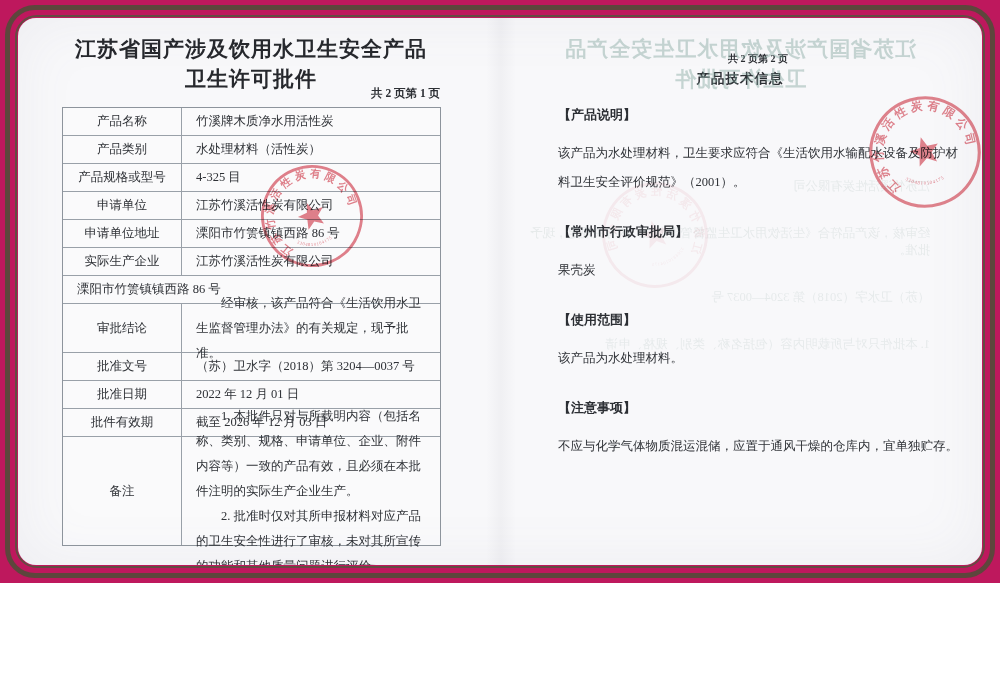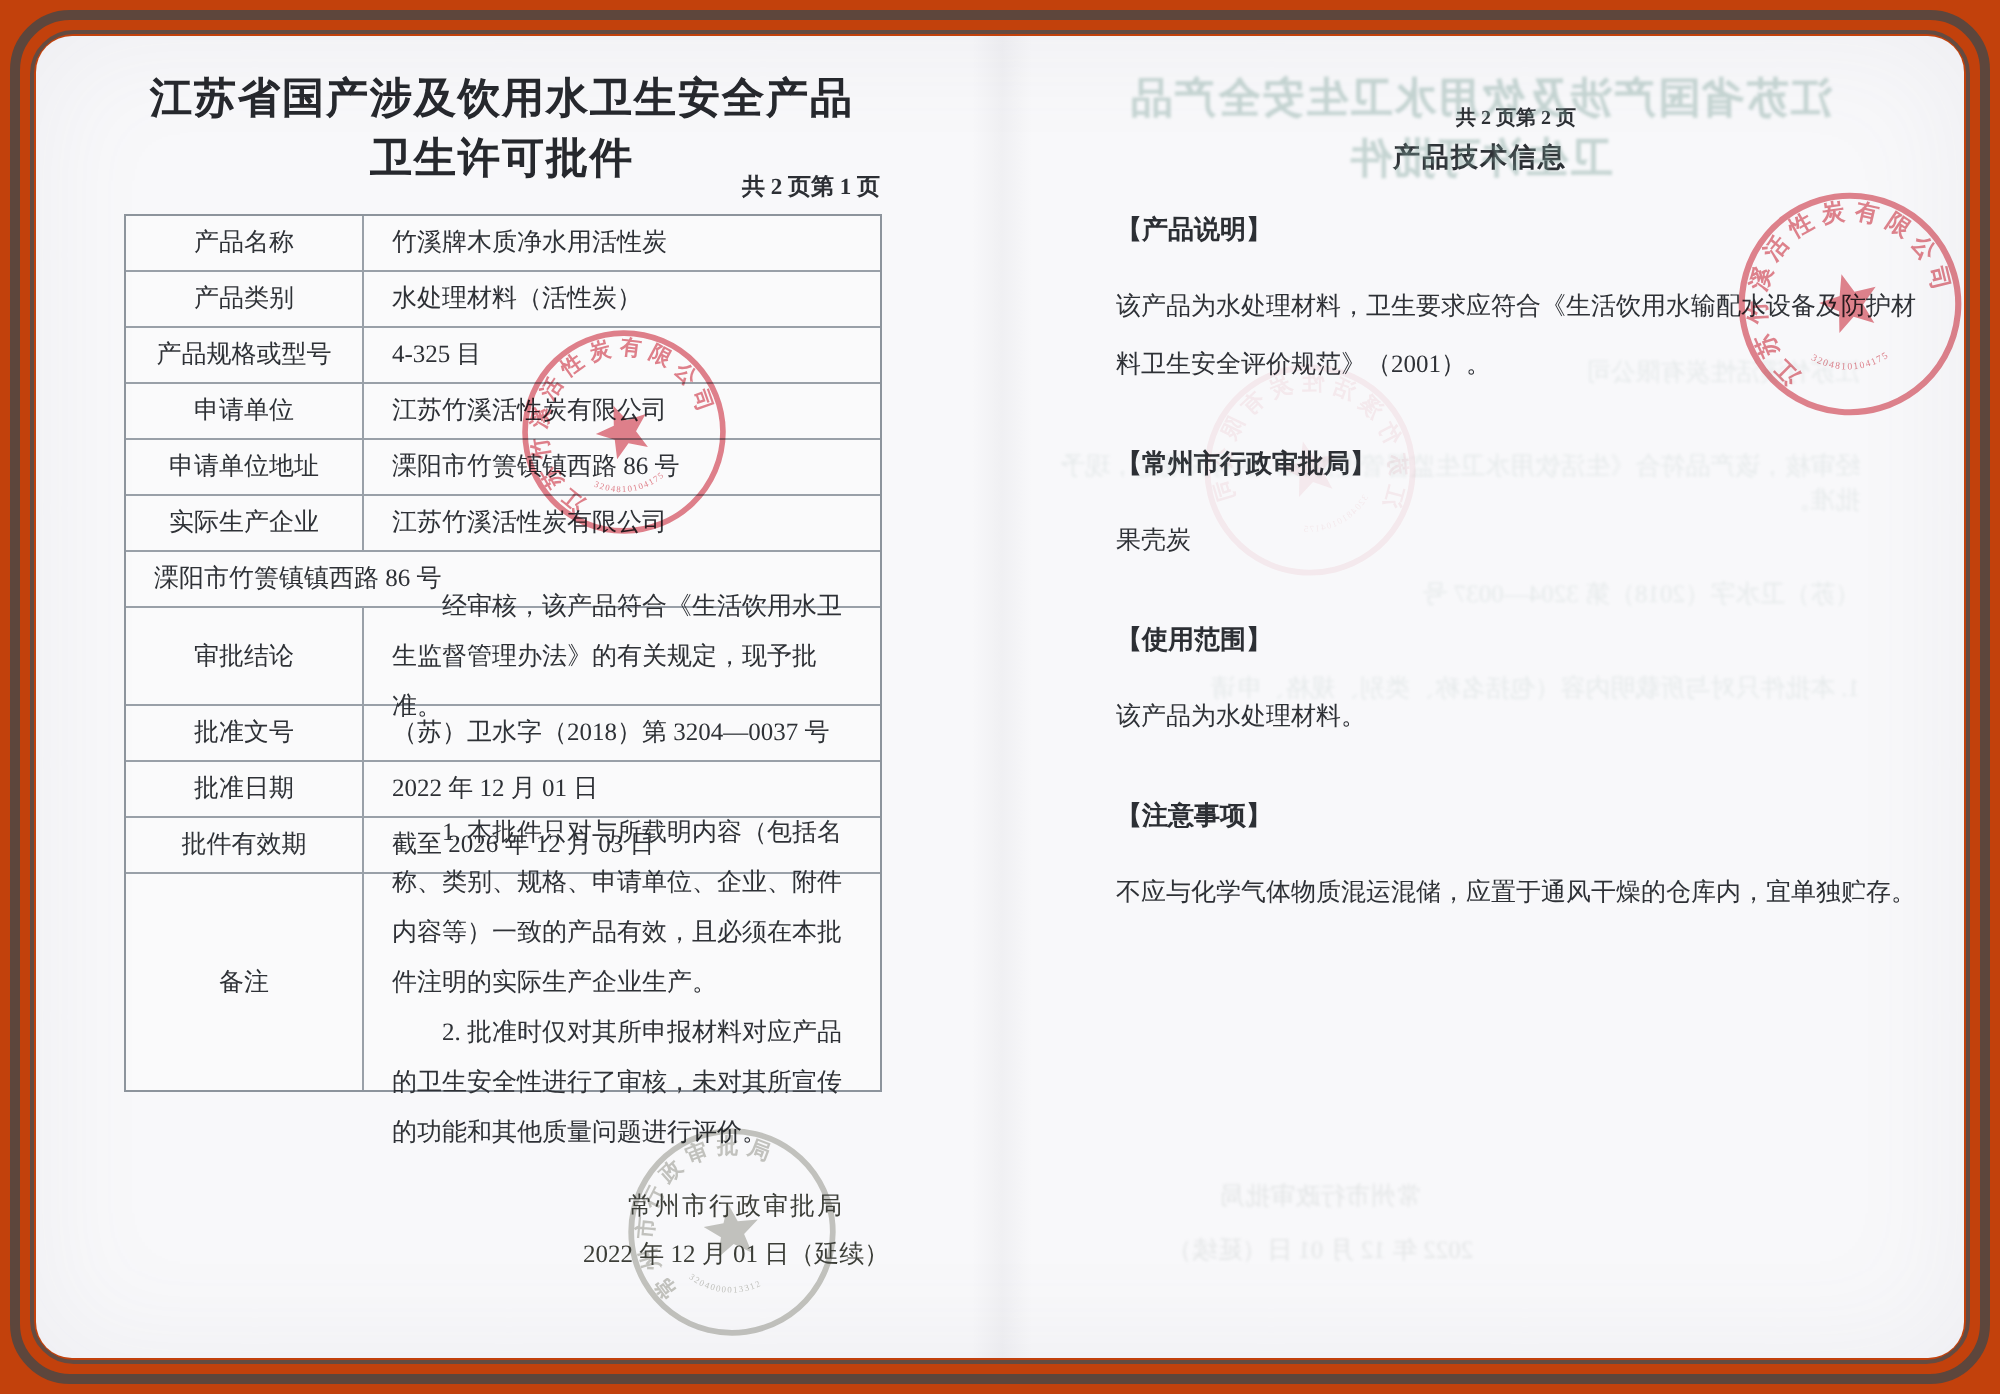--- a/index.html
+++ b/index.html
@@ -1,16 +1,16 @@
 <!DOCTYPE html>
 <html><head>
 <meta charset="utf-8">
 <style>
   html,body{margin:0;padding:0;background:#ffffff;}
-  .screen{position:relative;width:1000px;height:697px;background:#c2410c;overflow:hidden;
+  .screen{position:relative;width:1000px;height:583px;background:#be185d;overflow:hidden;
           font-family:"Liberation Serif","DejaVu Serif",serif;color:#34373d;}
   .frame-outer{position:absolute;inset:5px;border:5px solid #5d463c;border-radius:30px;pointer-events:none;z-index:30;}
   .frame-inner{position:absolute;inset:15px;border:2px solid #644b41;border-radius:22px;pointer-events:none;z-index:30;}
   .paper{position:absolute;inset:18px;border-radius:18px;background:#f8f8fa;overflow:hidden;
          box-shadow:inset 0 0 60px rgba(120,120,140,.08);}
   .gutter{position:absolute;left:468px;top:0;bottom:0;width:30px;
           background:linear-gradient(90deg,rgba(0,0,0,0) 0%,rgba(90,90,110,.05) 50%,rgba(0,0,0,0) 100%);}
 
   
   .p1-title{position:absolute;left:44px;top:16px;width:378px;text-align:center;

